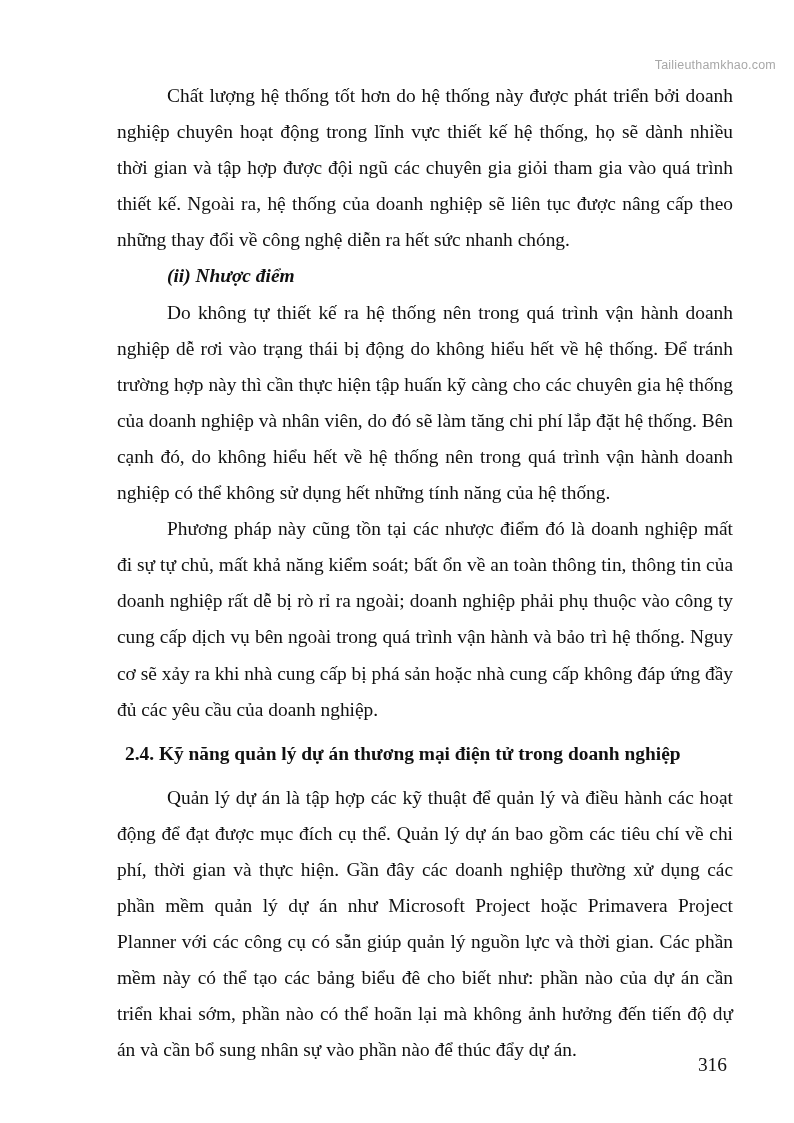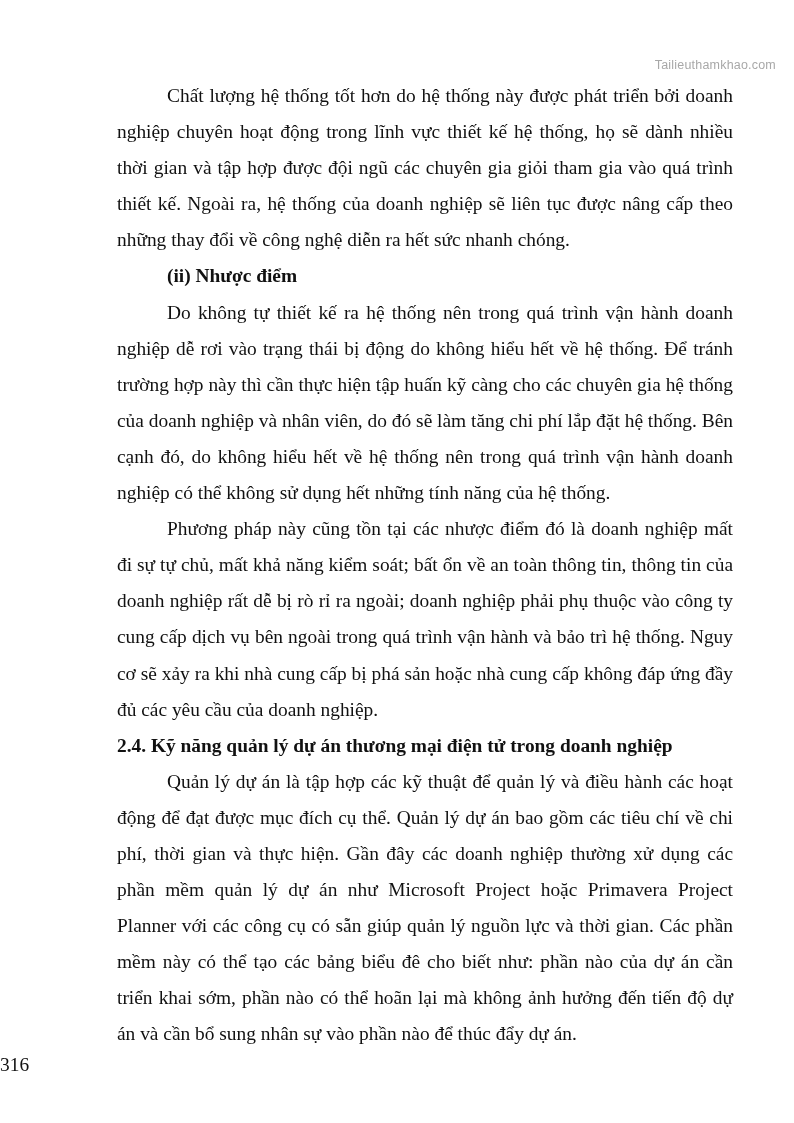--- a/index.html
+++ b/index.html
@@ -60,37 +60,39 @@
     display: inline-block;
     width: 100%;
   }
   .para.no-stretch::after { display: none; }
 
   .subheading {
     margin: 0;
     font-size: 19.4px;
     line-height: 36.1px;
     font-weight: bold;
+    font-style: italic;
     text-indent: 50px;
   }
 
   .section-heading {
-    margin: 0;
+    margin: 8px;
     font-size: 19.4px;
     line-height: 36.1px;
     font-weight: bold;
     text-indent: 0;
     white-space: nowrap;
   }
 
   .page-number {
     position: absolute;
     left: 0;
     top: 1052px;
     width: 727px;
+    text-align: right;
     font-size: 19.4px;
     line-height: 26px;
   }
 </style>
 </head>
 <body>
 
 <div class="page">
 
   <div class="watermark">Tailieuthamkhao.com</div>

